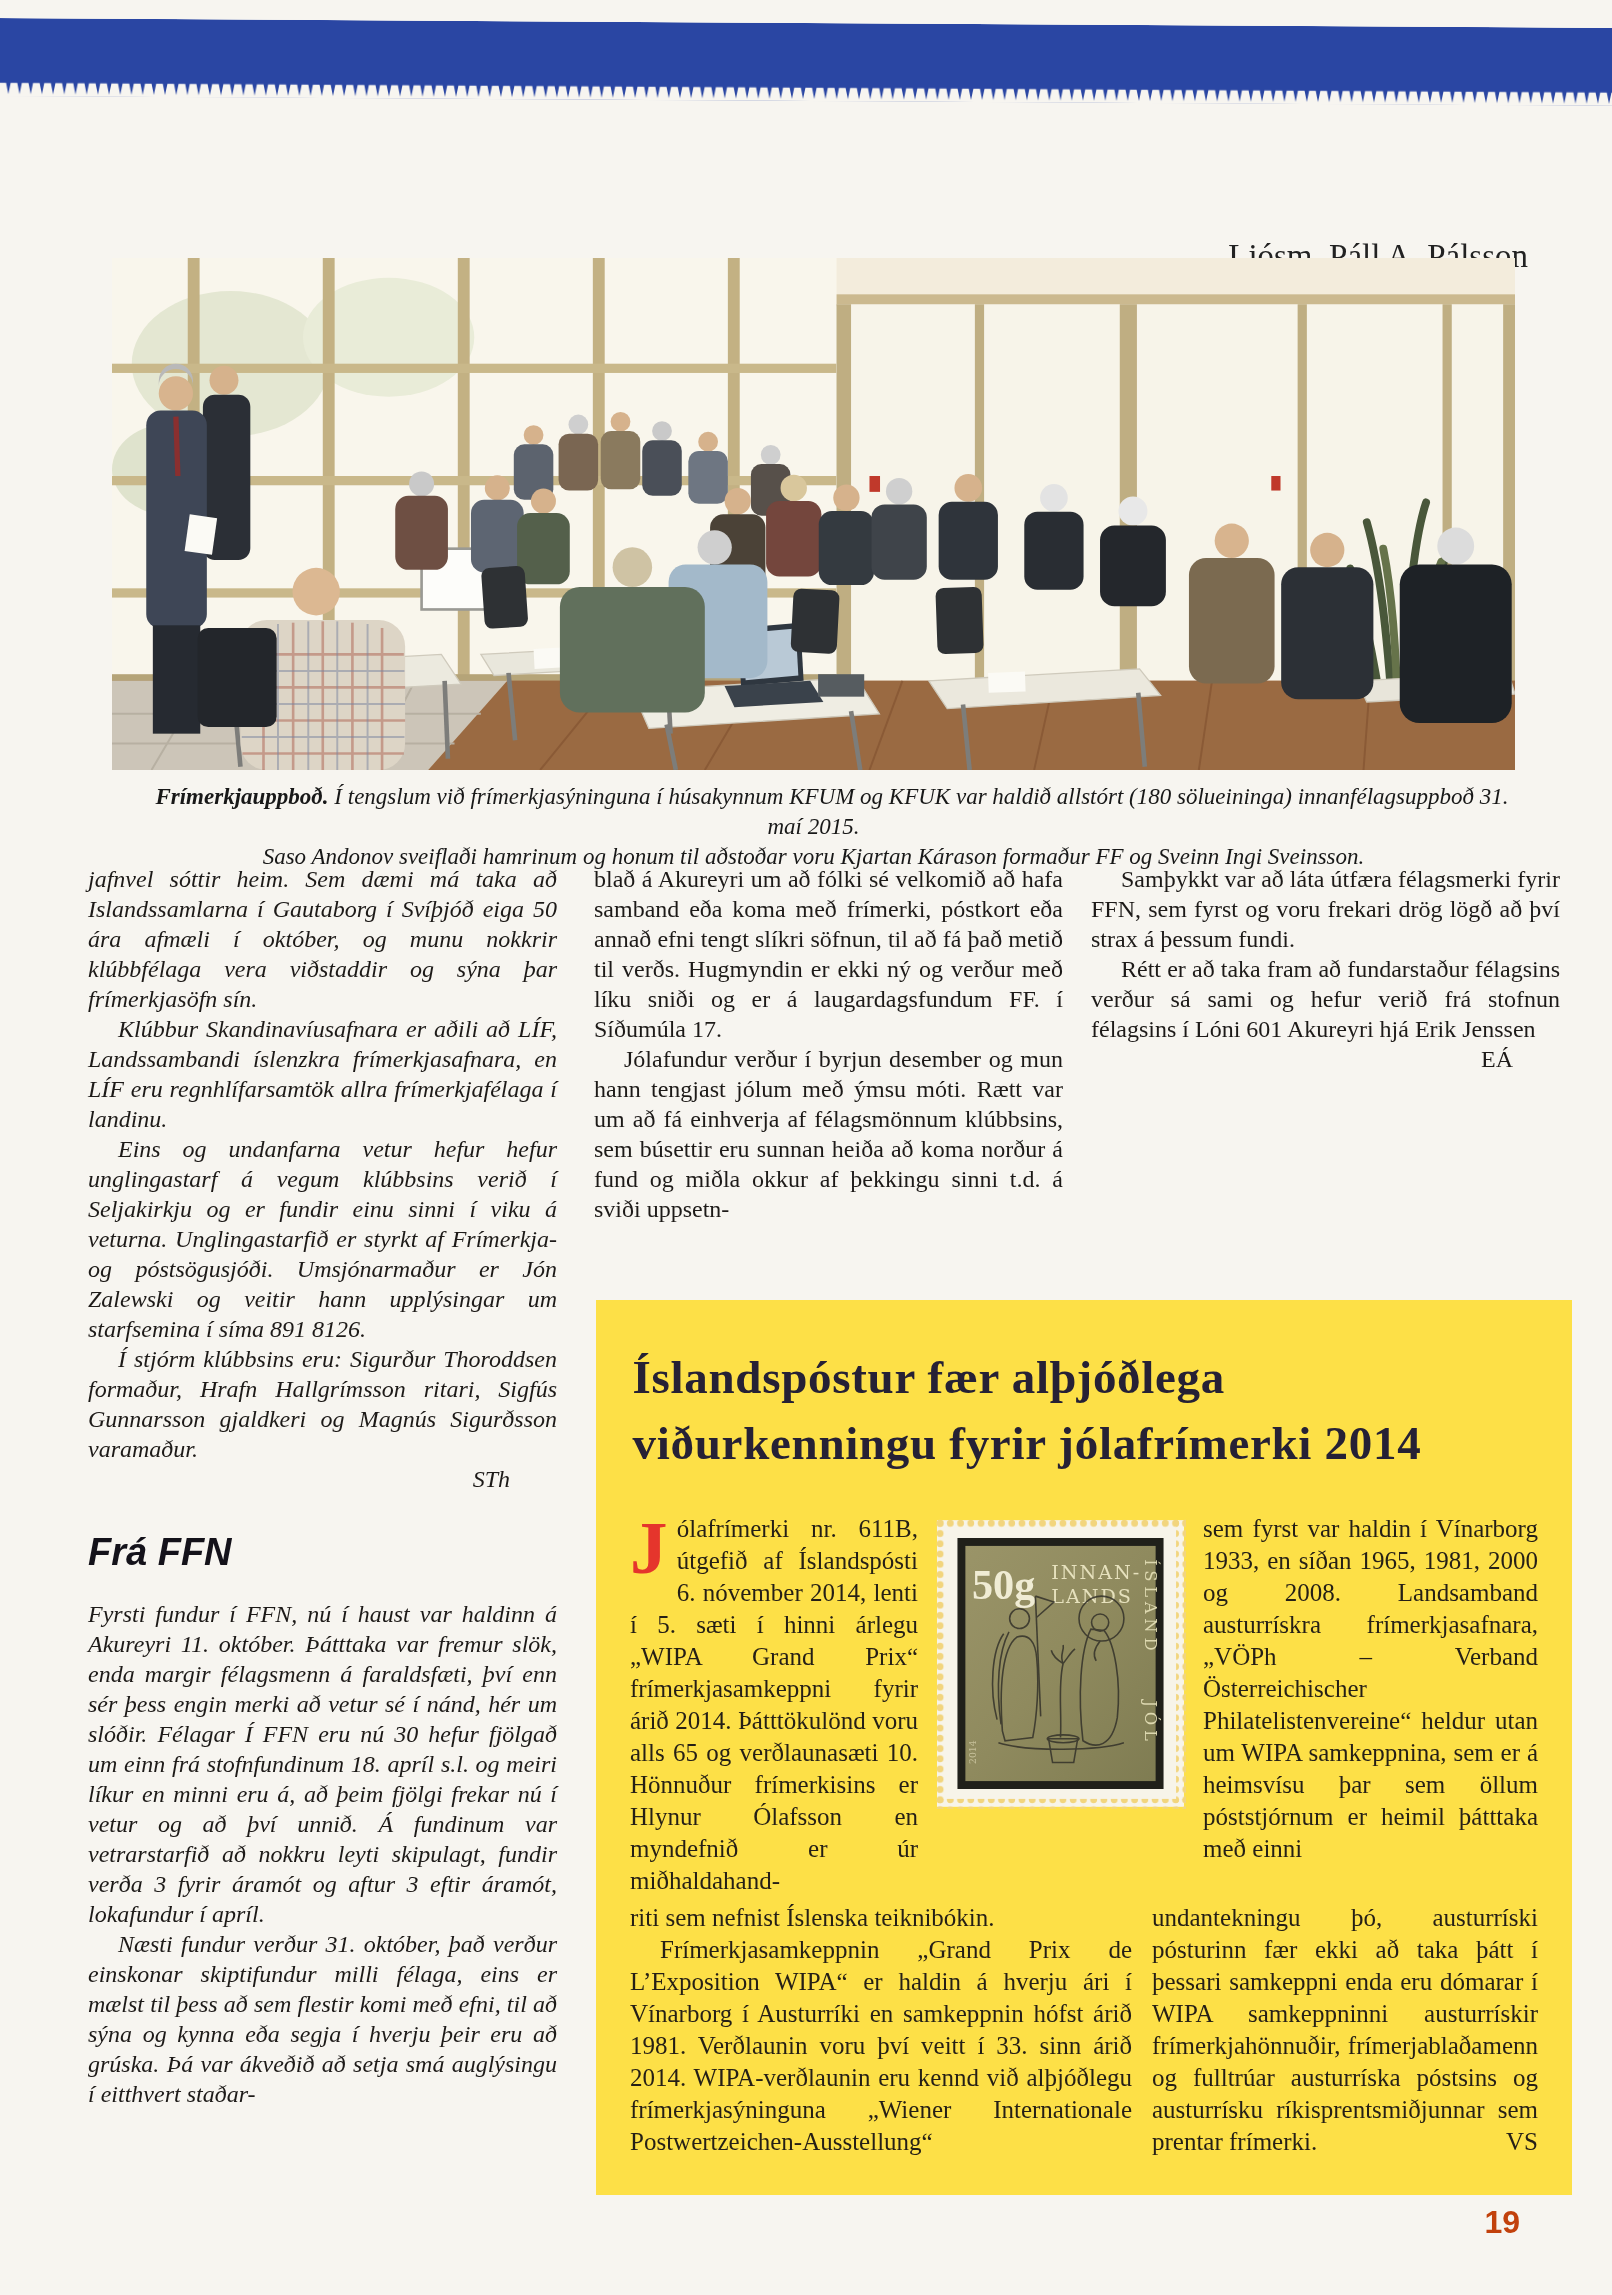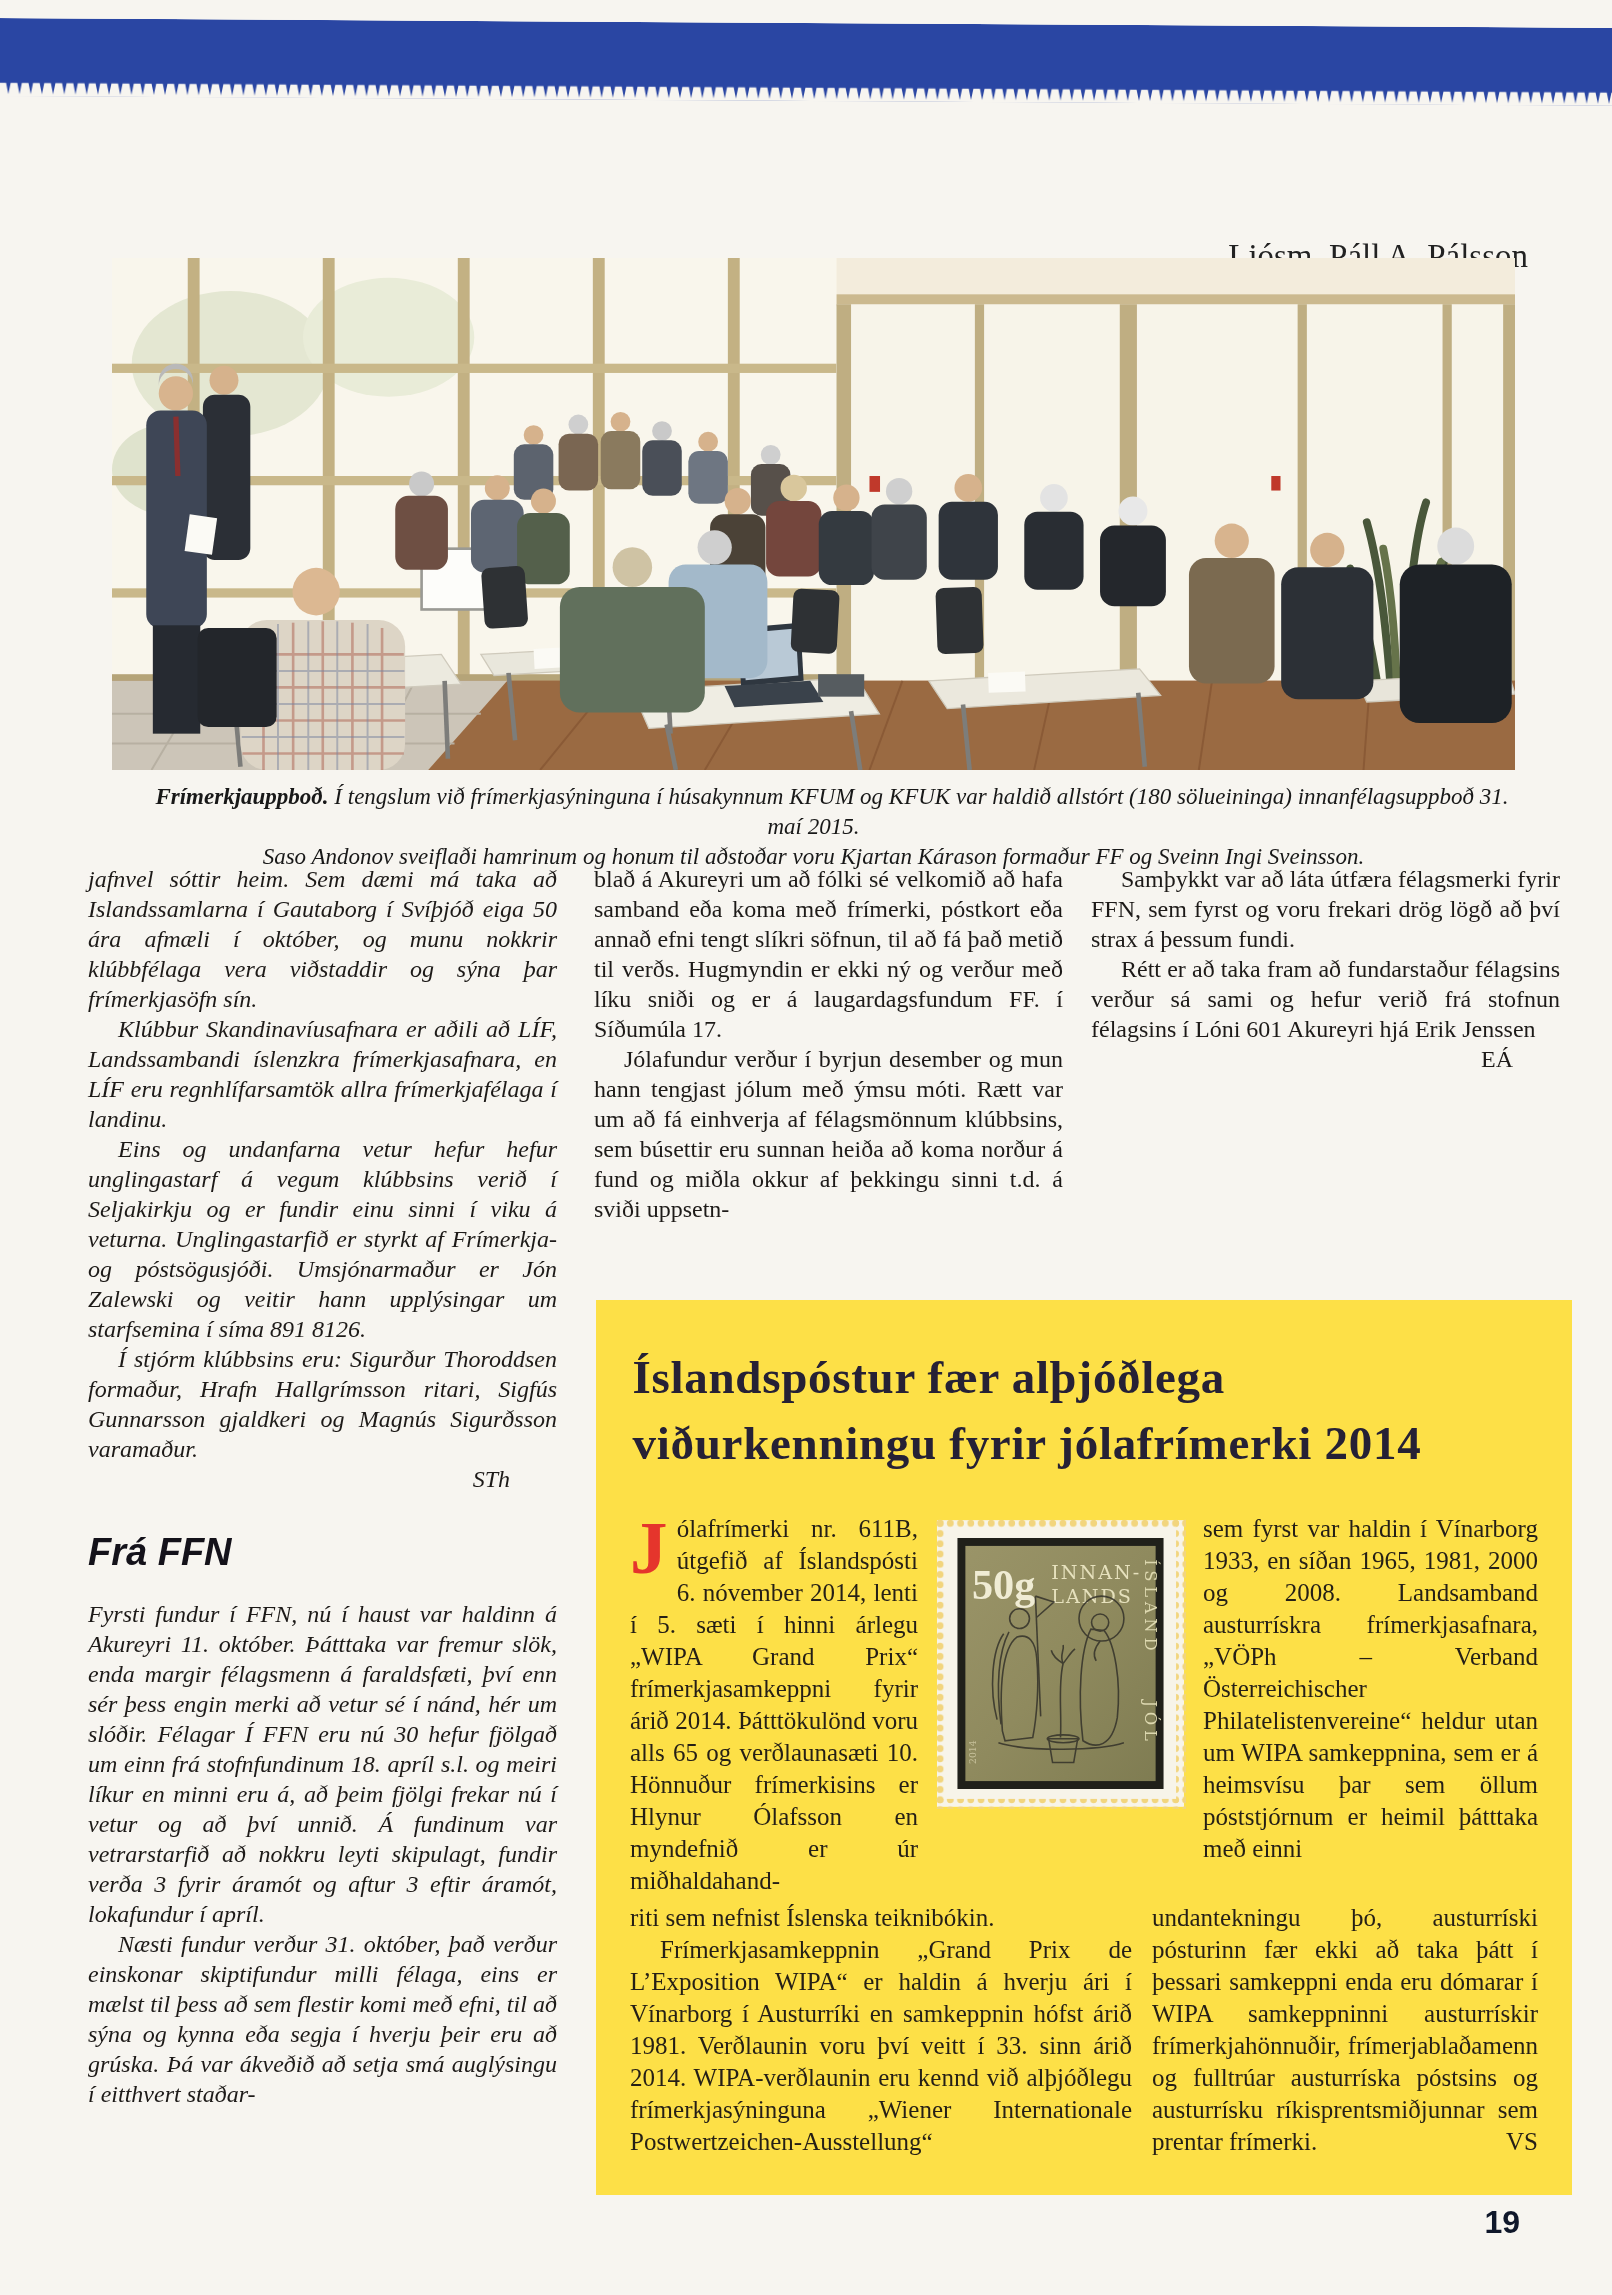--- a/index.html
+++ b/index.html
@@ -38,21 +38,21 @@
   .stamp-wrap{flex:0 0 251px;padding-top:5.3px;}
   .stamp-wrap svg{display:block;}
   .rt{flex:1;}
   .box-row2{display:flex;gap:20px;margin-top:5.3px;align-items:center;}
   .lb{flex:0 0 502px;}
   .rb{flex:1;}
   .dropcap{float:left;font-size:75px;line-height:62px;padding:4px 9.2px 0 0;
     color:#e5352c;font-weight:bold;}
   .vs{float:right;}
   .page-number{position:absolute;right:92px;top:2204px;
-    font-family:"Liberation Sans", sans-serif;font-weight:bold;font-size:32px;color:#0f172a;}
+    font-family:"Liberation Sans", sans-serif;font-weight:bold;font-size:32px;color:#c2410c;}
 </style>
 </head>
 <body>
 
 <div class="page">
 
   <div class="top-band">
     <svg viewBox="0 0 2480 118" preserveAspectRatio="none">
       <defs>
         <pattern id="teeth" width="17" height="118" patternUnits="userSpaceOnUse">

